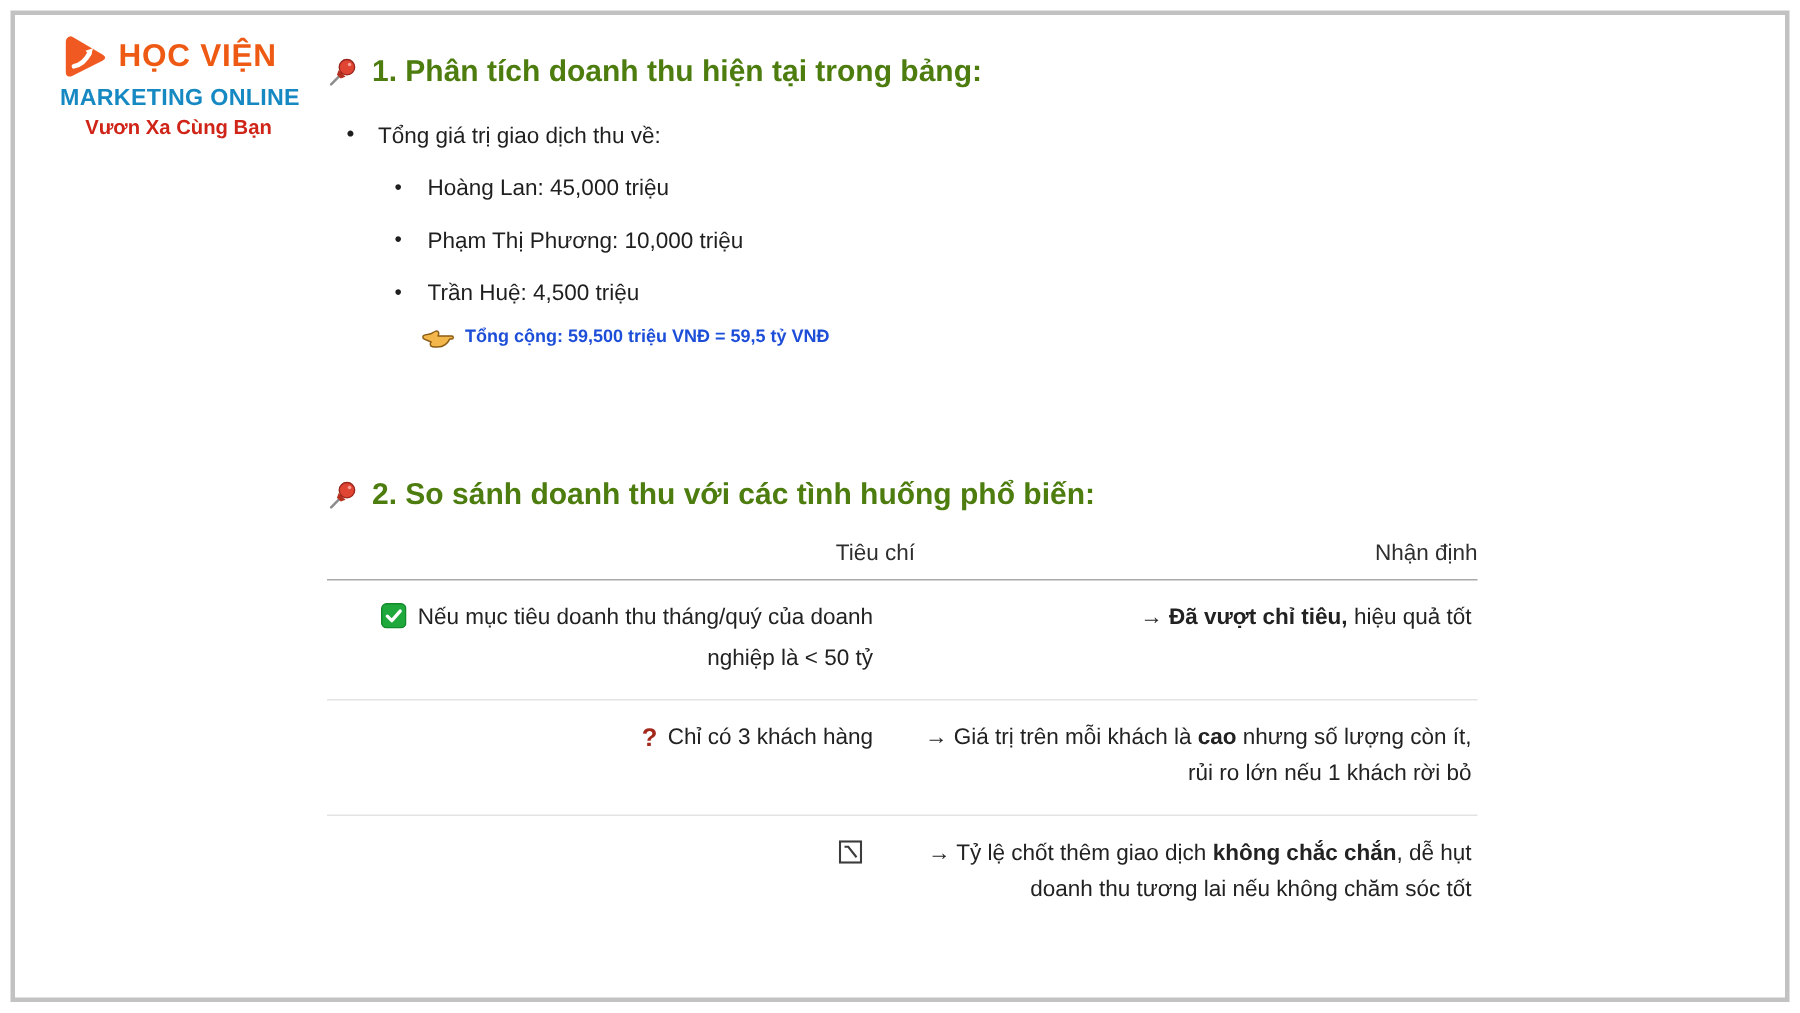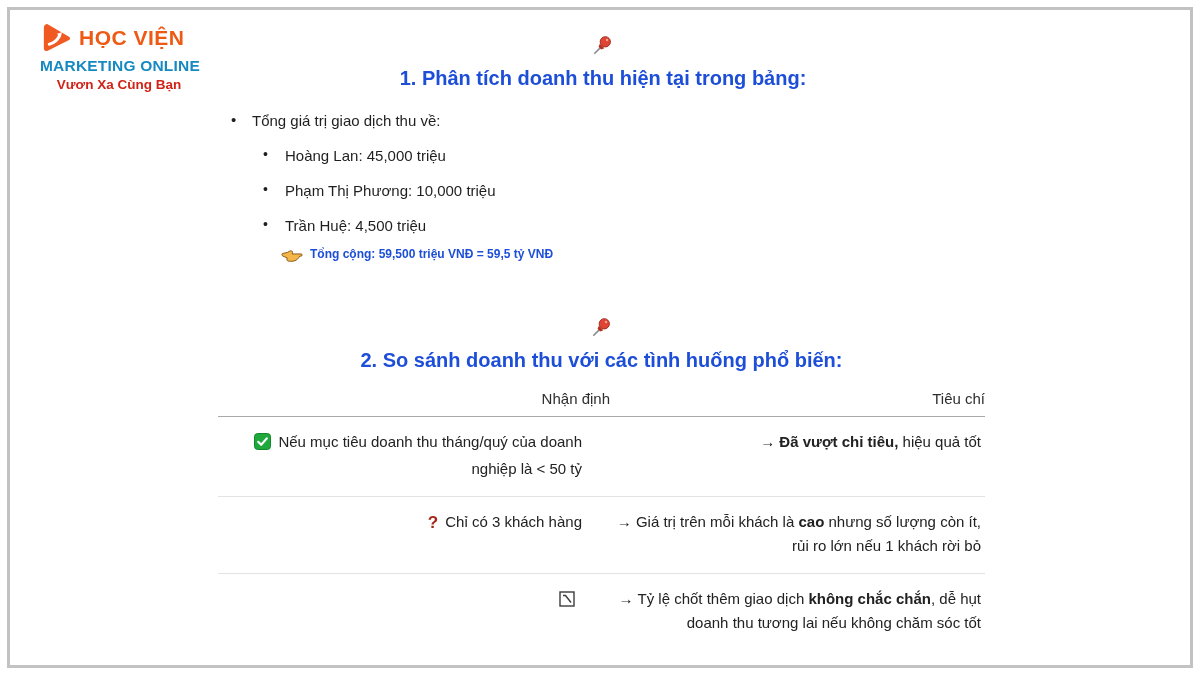--- a/index.html
+++ b/index.html
@@ -14,21 +14,21 @@
   
   .logo{position:absolute;top:20px;left:26px;width:158px;margin-left:14px;}
   .logo-row{display:flex;align-items:center;gap:5px;}
   .logo-title{font-size:21px;font-weight:800;color:#ee5a14;letter-spacing:.5px;white-space:nowrap;}
   .logo-sub{margin-top:1px;font-size:15.5px;font-weight:800;color:#1789c2;letter-spacing:.2px;white-space:nowrap;}
   .logo-tag{margin-top:2px;font-size:13.5px;font-weight:700;color:#cf2417;text-align:center;white-space:nowrap;}
 
   
   .section1{position:absolute;left:218px;top:34px;width:770px;}
   .section2{position:absolute;left:218px;top:316px;width:767px;text-align:right;}
-  .sec-head{display:flex;align-items:center;gap:8px;font-size:20px;font-weight:700;color:#1d4ed8;line-height:28px;flex-direction:column;}
+  .sec-head{display:flex;align-items:center;gap:8px;font-size:20px;font-weight:700;color:#4d7c0f;line-height:28px;}
   .pin{flex:0 0 auto;}
 
   .bullet-l1{position:relative;margin-top:20px;padding-left:34px;font-size:15px;font-weight:400;color:#1f1f1f;}
   .bullet-l1::before{content:"•";position:absolute;left:13px;top:-1px;font-size:15px;}
   .bullet-l2{position:relative;margin-top:18px;padding-left:67px;font-size:15px;color:#1f1f1f;}
   .bullet-l2::before{content:"•";position:absolute;left:45px;top:-1px;font-size:14px;}
   .total-line{margin-top:13px;padding-left:62px;font-size:12px;font-weight:700;color:#1d4ed8;display:flex;align-items:flex-start;gap:7px;}
 
   
   .cmp-table{margin-top:16px;width:100%;}
@@ -99,22 +99,22 @@
         <path d="M8.5 10.5 L13.5 15.5 L10 16.8 L7.2 14 Z" fill="#b5301f"></path>
         <circle cx="14.5" cy="8.5" r="5.6" fill="#e04433" stroke="#99261a" stroke-width="1"></circle>
         <circle cx="16.4" cy="6.6" r="1.3" fill="#f7a094"></circle>
       </svg>
     </span>
     <span>2. So sánh doanh thu với các tình huống phổ biến:</span>
   </div>
 
   <div class="cmp-table">
     <div class="t-head">
+      <div>Tiêu chí</div>
       <div>Nhận định</div>
-      <div>Tiêu chí</div>
     </div>
 
     <div class="t-row">
       <div class="t-cell-left">
         <span class="cell-icon">
           <svg width="17" height="17" viewBox="0 0 17 17">
             <rect x="0.5" y="0.5" width="16" height="16" rx="3.2" fill="#1fa83c" stroke="#128a2c"></rect>
             <path d="M4.2 8.8 L7.2 11.8 L12.8 5.4" stroke="#ffffff" stroke-width="2.2" fill="none" stroke-linecap="round" stroke-linejoin="round"></path>
           </svg>
         </span><span>Nếu mục tiêu doanh thu tháng/quý của doanh nghiệp là &lt; 50 tỷ</span>

